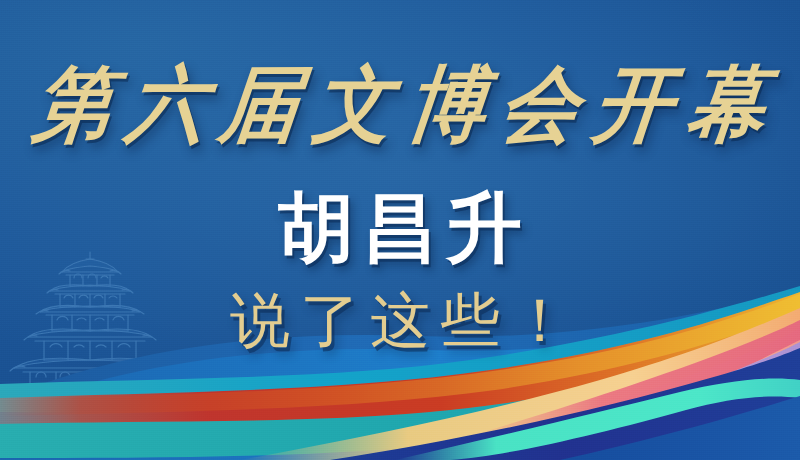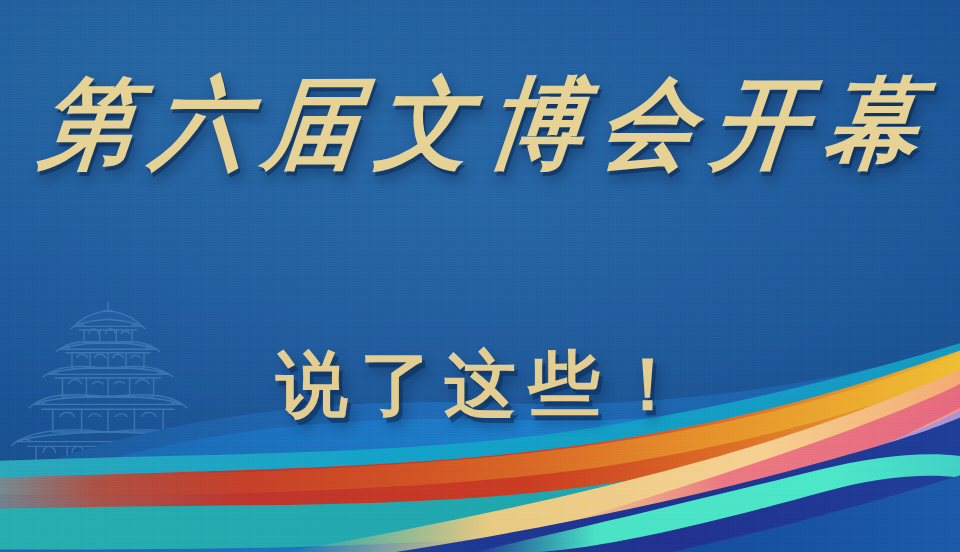--- a/index.html
+++ b/index.html
@@ -88,21 +88,21 @@
       4px 6px 9px rgba(8,30,66,.42);
     white-space: nowrap;
   }
   .kicker {
     position: absolute;
     left: 0; right: 0;
     top: 291px;
     text-align: center;
     font-size: 60px;
     line-height: 1;
-    font-weight: 700;
+    font-weight: 400;
     letter-spacing: 10px;
     text-indent: 10px;
     color: #e3cd90;
     text-shadow:
       3px 4px 0 rgba(12,45,88,.58),
       5px 7px 10px rgba(8,30,66,.40);
     white-space: nowrap;
   }
 </style>
 </head>
@@ -273,17 +273,18 @@
     <path d="M395 460 C 500 436 600 412 680 392 C 730 380 770 376 800 380 L800 398 C 768 394 730 398 686 410 C 606 432 510 456 450 460 Z" fill="url(#gMint)"></path>
 
     <path d="M560 460 C 650 440 730 418 800 396 L800 460 Z" fill="url(#gDeep)"></path>
   </svg>
 
   <div class="noise"></div>
 
   <div class="txt-layer">
     <div class="calli">第六届文博会开幕</div>
 
+    <div class="name">胡昌升</div>
 
     <div class="kicker">说了这些！</div>
   </div>
 
 </div>
 
 </body></html>

